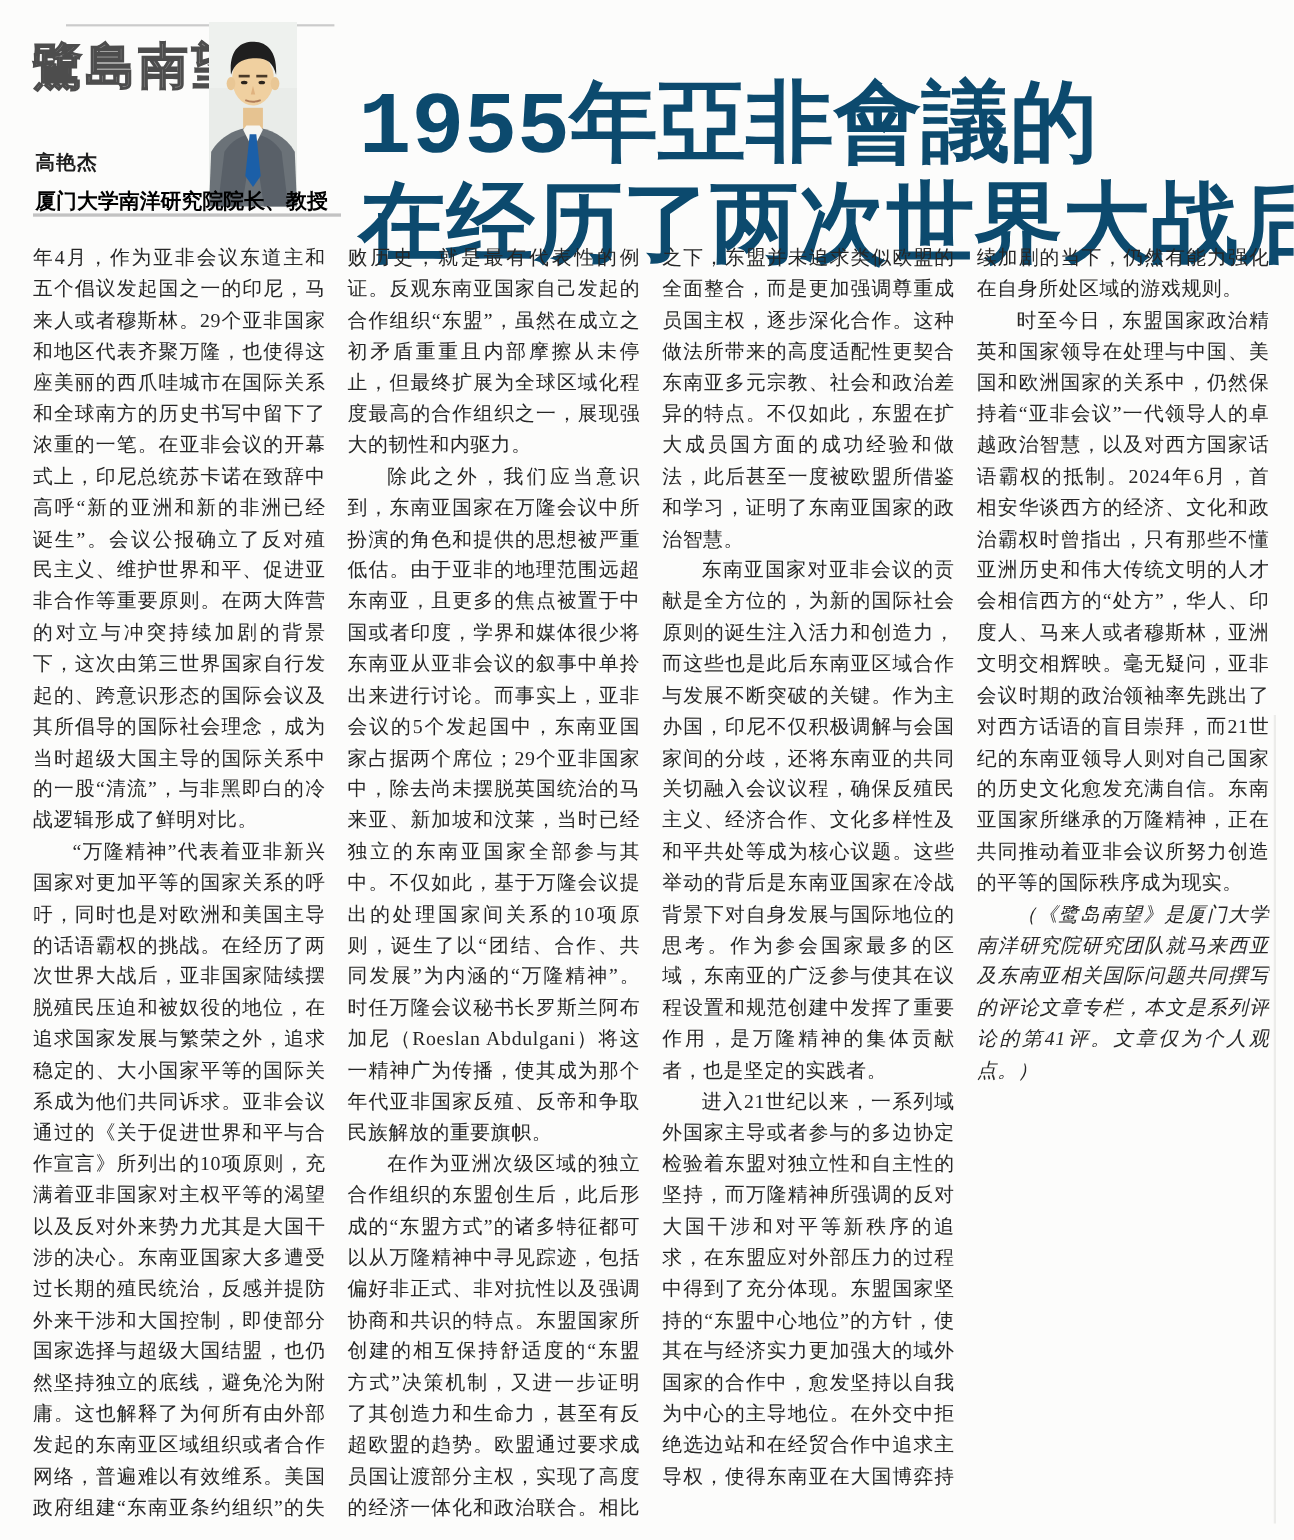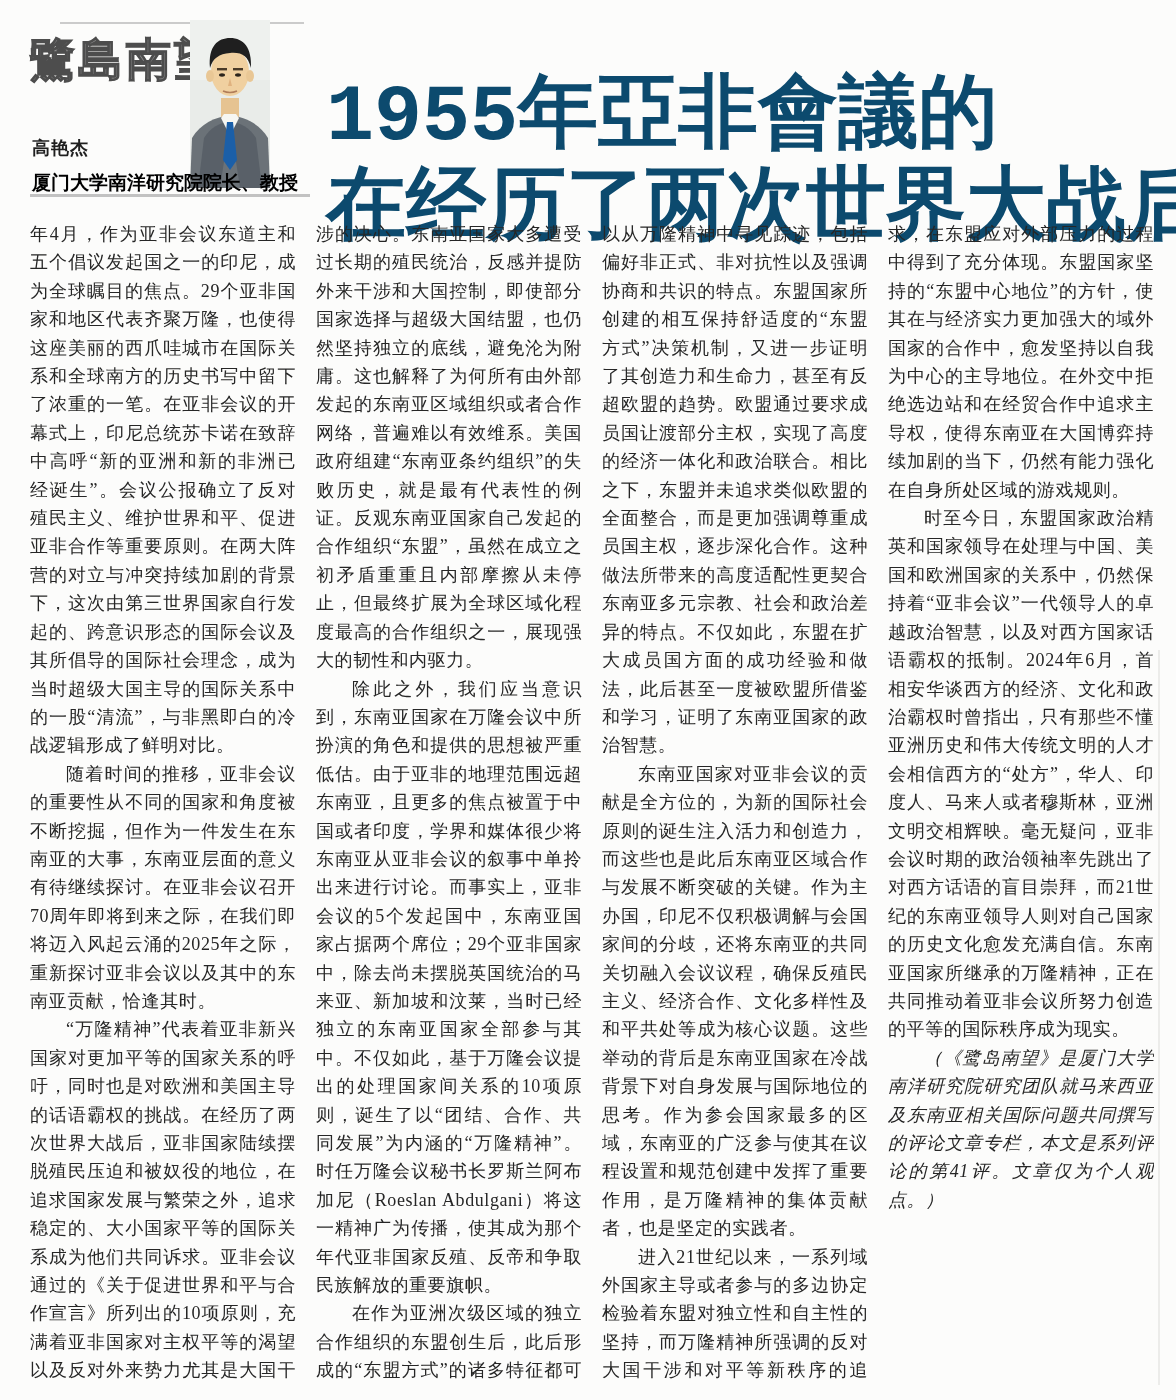--- a/index.html
+++ b/index.html
@@ -112,22 +112,21 @@
       <div class="rule-bottom"></div>
     </div>
 
     <h1 class="headline">
       <span class="hl-line">1955年亞非會議的</span>
       <span class="hl-line">在经历了两次世界大战后</span>
     </h1>
   </div>
 
   <div class="body-cols">
-    <p class="first"><span>年4月，作为亚非会议东道主和五个倡议发起国之一的印尼，成为全球瞩目的焦点。29个亚非国家和地区代表齐聚万隆，也使得这座美丽的西爪哇城市在国际关系和全球南方的历史书写中留下了浓重的一笔。在亚非会议的开幕式上，印尼总统苏卡诺在致辞中高呼“新的亚洲和新的非洲已经诞生”。会议公报确立了反对殖民主义、维护世界和平、促进亚非合作等重要原则。在两大阵营的对立与冲突持续加剧的背景下，这次由第三世界国家自行发起的、跨意识形态的国际会议及其所倡导的国际社会理念，成为当时超级大国主导的国际关系中的一股“清流”，与非黑即白的冷战逻辑形成了鲜明对比。</span></p>
-    <p>随着时间的推移，亚非会议的重要性从不同的国家和角度被不断挖掘，但作为一件发生在东南亚的大事，东南亚层面的意义有待继续探讨。在亚非会议召开70周年即将到来之际，在我们即将迈入风起云涌的2025年之际，重新探讨亚非会议以及其中的东南亚贡献，恰逢其时。</p>
+    <p class="first"><span>年4月，作为亚非会议东道主和五个倡议发起国之一的印尼，马来人或者穆斯林。29个亚非国家和地区代表齐聚万隆，也使得这座美丽的西爪哇城市在国际关系和全球南方的历史书写中留下了浓重的一笔。在亚非会议的开幕式上，印尼总统苏卡诺在致辞中高呼“新的亚洲和新的非洲已经诞生”。会议公报确立了反对殖民主义、维护世界和平、促进亚非合作等重要原则。在两大阵营的对立与冲突持续加剧的背景下，这次由第三世界国家自行发起的、跨意识形态的国际会议及其所倡导的国际社会理念，成为当时超级大国主导的国际关系中的一股“清流”，与非黑即白的冷战逻辑形成了鲜明对比。</span></p>
     <p>“万隆精神”代表着亚非新兴国家对更加平等的国家关系的呼吁，同时也是对欧洲和美国主导的话语霸权的挑战。在经历了两次世界大战后，亚非国家陆续摆脱殖民压迫和被奴役的地位，在追求国家发展与繁荣之外，追求稳定的、大小国家平等的国际关系成为他们共同诉求。亚非会议通过的《关于促进世界和平与合作宣言》所列出的10项原则，充满着亚非国家对主权平等的渴望以及反对外来势力尤其是大国干涉的决心。东南亚国家大多遭受过长期的殖民统治，反感并提防外来干涉和大国控制，即使部分国家选择与超级大国结盟，也仍然坚持独立的底线，避免沦为附庸。这也解释了为何所有由外部发起的东南亚区域组织或者合作网络，普遍难以有效维系。美国政府组建“东南亚条约组织”的失败历史，就是最有代表性的例证。反观东南亚国家自己发起的合作组织“东盟”，虽然在成立之初矛盾重重且内部摩擦从未停止，但最终扩展为全球区域化程度最高的合作组织之一，展现强大的韧性和内驱力。</p>
     <p>除此之外，我们应当意识到，东南亚国家在万隆会议中所扮演的角色和提供的思想被严重低估。由于亚非的地理范围远超东南亚，且更多的焦点被置于中国或者印度，学界和媒体很少将东南亚从亚非会议的叙事中单拎出来进行讨论。而事实上，亚非会议的5个发起国中，东南亚国家占据两个席位；29个亚非国家中，除去尚未摆脱英国统治的马来亚、新加坡和汶莱，当时已经独立的东南亚国家全部参与其中。不仅如此，基于万隆会议提出的处理国家间关系的10项原则，诞生了以“团结、合作、共同发展”为内涵的“万隆精神”。时任万隆会议秘书长罗斯兰阿布加尼（Roeslan Abdulgani）将这一精神广为传播，使其成为那个年代亚非国家反殖、反帝和争取民族解放的重要旗帜。</p>
     <p>在作为亚洲次级区域的独立合作组织的东盟创生后，此后形成的“东盟方式”的诸多特征都可以从万隆精神中寻见踪迹，包括偏好非正式、非对抗性以及强调协商和共识的特点。东盟国家所创建的相互保持舒适度的“东盟方式”决策机制，又进一步证明了其创造力和生命力，甚至有反超欧盟的趋势。欧盟通过要求成员国让渡部分主权，实现了高度的经济一体化和政治联合。相比之下，东盟并未追求类似欧盟的全面整合，而是更加强调尊重成员国主权，逐步深化合作。这种做法所带来的高度适配性更契合东南亚多元宗教、社会和政治差异的特点。不仅如此，东盟在扩大成员国方面的成功经验和做法，此后甚至一度被欧盟所借鉴和学习，证明了东南亚国家的政治智慧。</p>
     <p>东南亚国家对亚非会议的贡献是全方位的，为新的国际社会原则的诞生注入活力和创造力，而这些也是此后东南亚区域合作与发展不断突破的关键。作为主办国，印尼不仅积极调解与会国家间的分歧，还将东南亚的共同关切融入会议议程，确保反殖民主义、经济合作、文化多样性及和平共处等成为核心议题。这些举动的背后是东南亚国家在冷战背景下对自身发展与国际地位的思考。作为参会国家最多的区域，东南亚的广泛参与使其在议程设置和规范创建中发挥了重要作用，是万隆精神的集体贡献者，也是坚定的实践者。</p>
     <p>进入21世纪以来，一系列域外国家主导或者参与的多边协定检验着东盟对独立性和自主性的坚持，而万隆精神所强调的反对大国干涉和对平等新秩序的追求，在东盟应对外部压力的过程中得到了充分体现。东盟国家坚持的“东盟中心地位”的方针，使其在与经济实力更加强大的域外国家的合作中，愈发坚持以自我为中心的主导地位。在外交中拒绝选边站和在经贸合作中追求主导权，使得东南亚在大国博弈持续加剧的当下，仍然有能力强化在自身所处区域的游戏规则。</p>
     <p>时至今日，东盟国家政治精英和国家领导在处理与中国、美国和欧洲国家的关系中，仍然保持着“亚非会议”一代领导人的卓越政治智慧，以及对西方国家话语霸权的抵制。2024年6月，首相安华谈西方的经济、文化和政治霸权时曾指出，只有那些不懂亚洲历史和伟大传统文明的人才会相信西方的“处方”，华人、印度人、马来人或者穆斯林，亚洲文明交相辉映。毫无疑问，亚非会议时期的政治领袖率先跳出了对西方话语的盲目崇拜，而21世纪的东南亚领导人则对自己国家的历史文化愈发充满自信。东南亚国家所继承的万隆精神，正在共同推动着亚非会议所努力创造的平等的国际秩序成为现实。</p>
     <p class="note">（《鹭岛南望》是厦门大学南洋研究院研究团队就马来西亚及东南亚相关国际问题共同撰写的评论文章专栏，本文是系列评论的第41评。文章仅为个人观点。）</p>
   </div>
 
   <div class="scan-line"></div>

